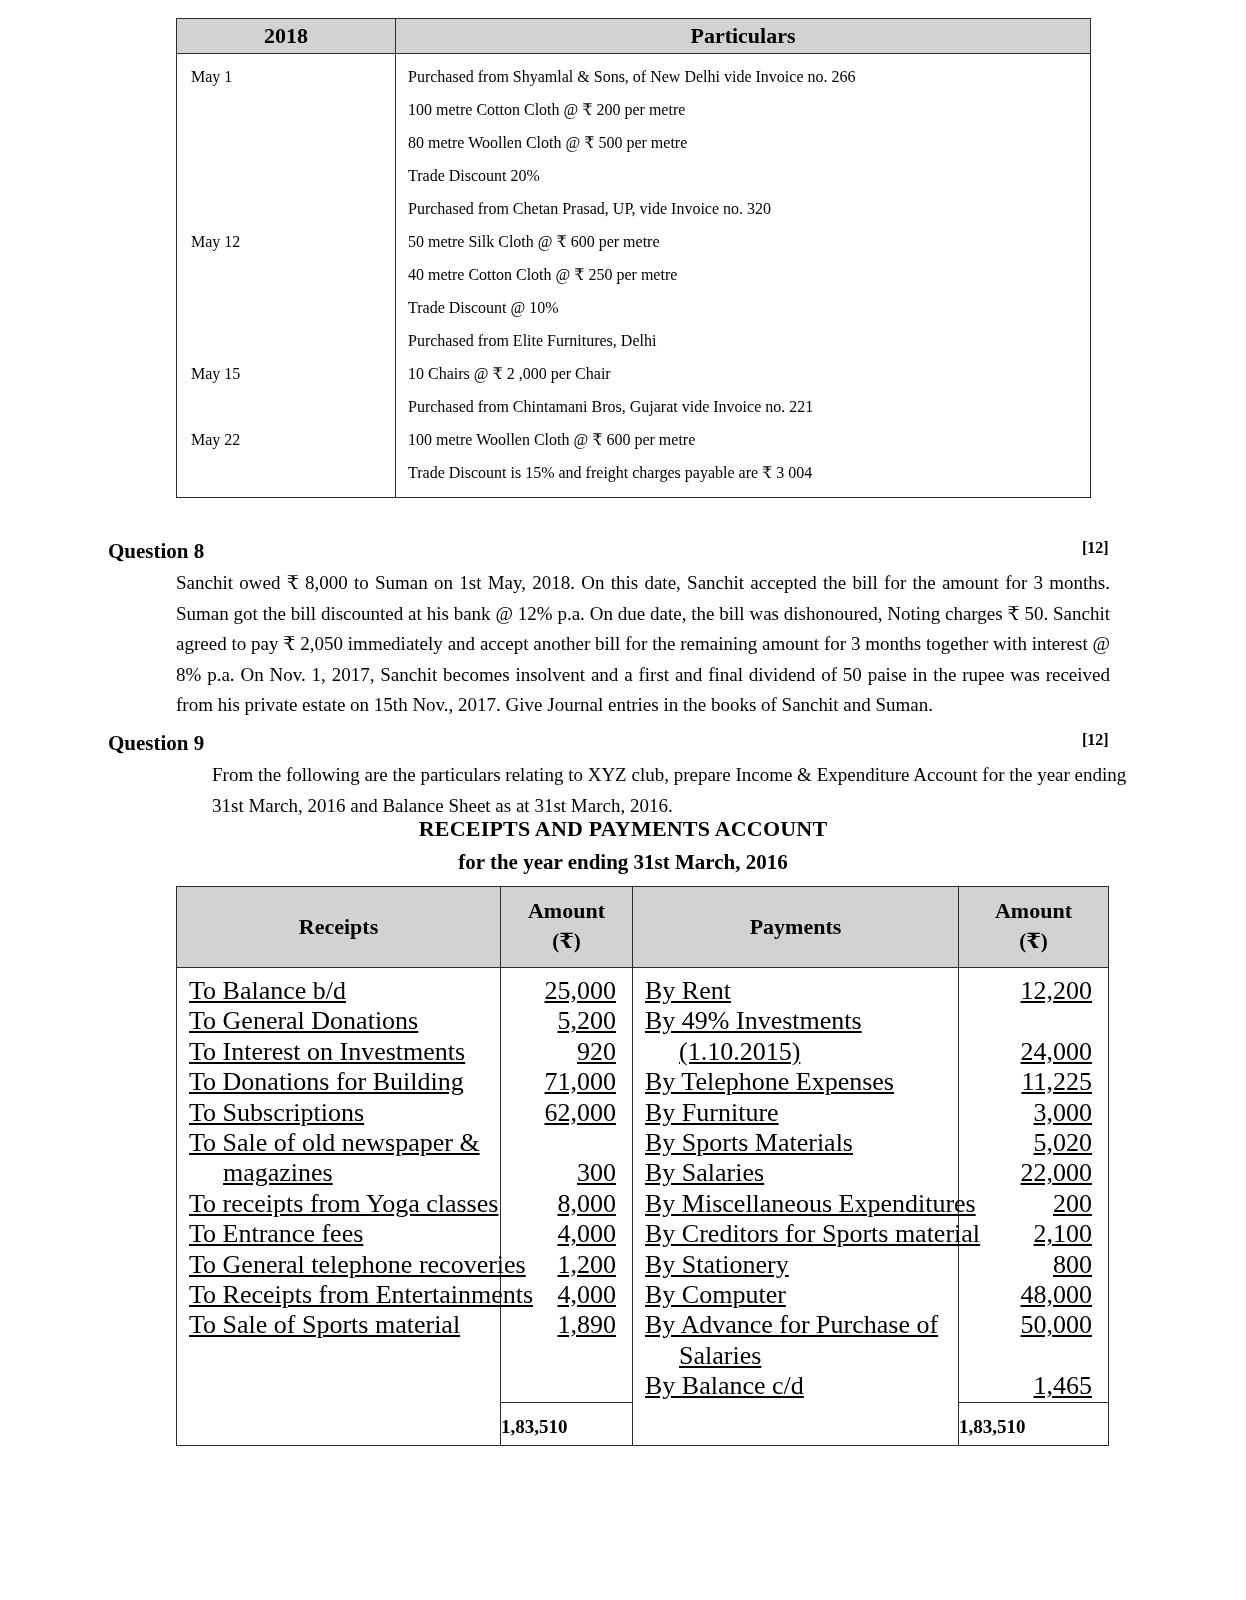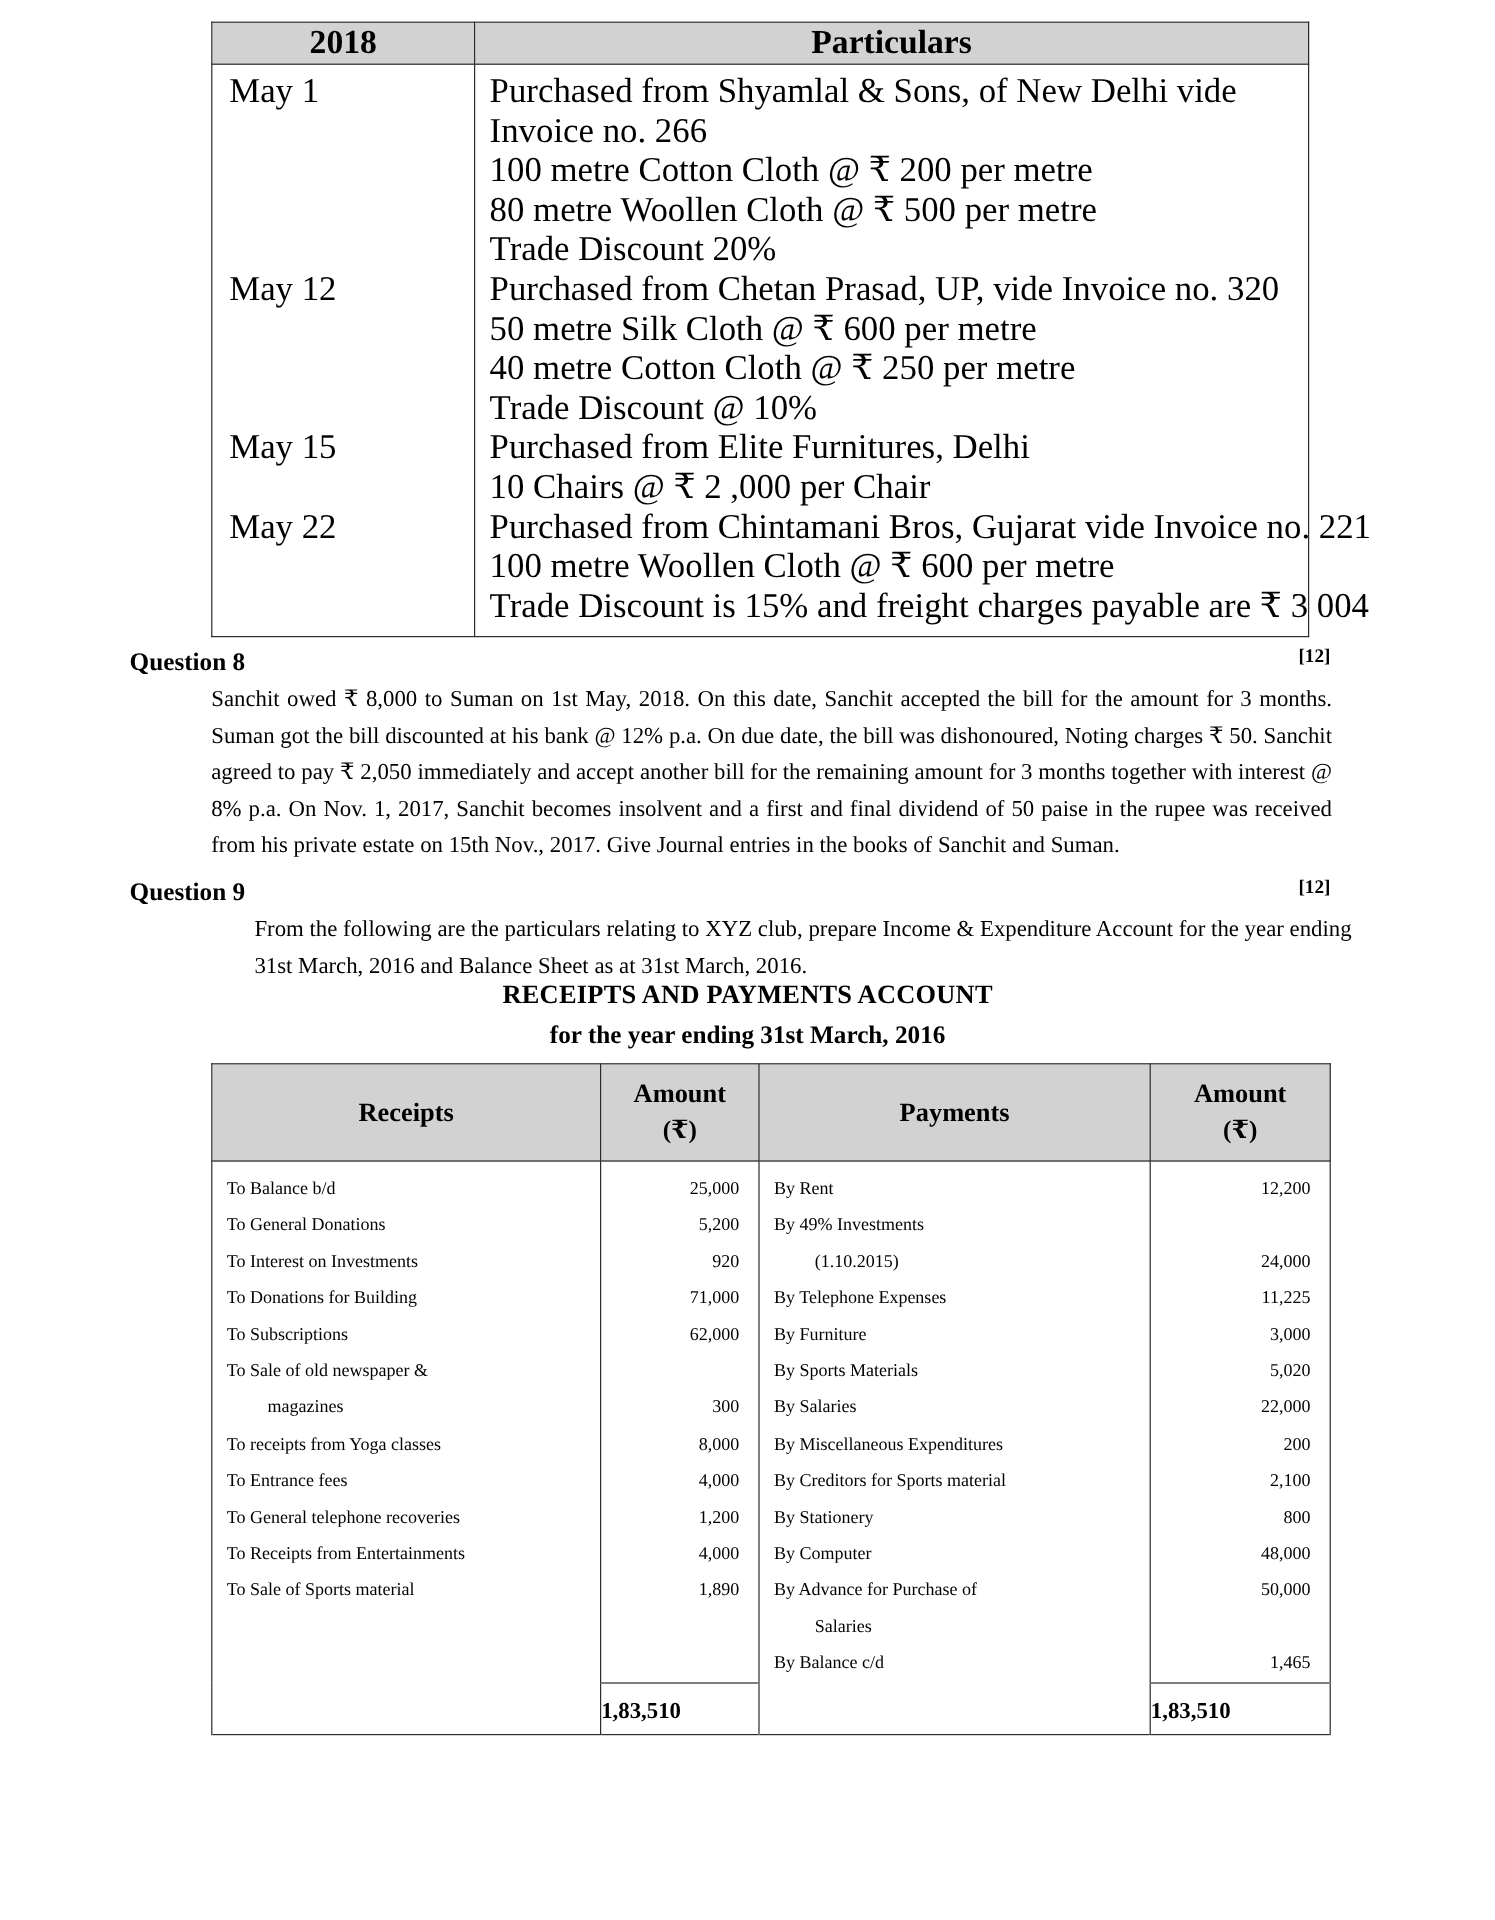--- a/index.html
+++ b/index.html
@@ -34,33 +34,33 @@
   }
   .tbl1 td, .tbl1 th {
     border: 1.5px solid #2b2b2b;
     padding: 0;
     vertical-align: top;
   }
   .tbl1 .hd {
     background: #d2d2d2;
     text-align: center;
     font-weight: bold;
-    font-size: 28px;
+    font-size: 22px;
     height: 34px;
     line-height: 34px;
     padding: 0;
   }
   .tbl1 .bodycell {
     padding: 6px 0 8px 0;
   }
   .tbl1 .datecol { width: 218px; }
   .tbl1 .partcol { width: 694px; }
 
   .line {
-    font-size: 29px;
+    font-size: 16px;
     line-height: 33px;
     white-space: nowrap;
   }
   .line.wrap { white-space: normal; }
   .datecol .line { padding-left: 14px; }
   .partcol .line { padding-left: 12px; }
 
   .spacer-l { line-height: 33px; font-size: 21.5px; }
 
   
@@ -131,23 +131,24 @@
     border-left: 1.5px solid #2b2b2b;
     border-right: 1.5px solid #2b2b2b;
     border-top: 1.5px solid #2b2b2b;
     vertical-align: top;
     padding: 8px 0 0 0;
     height: 418px;
   }
   .tbl2 .bodyc.amt { text-align: right; }
 
   .r {
-    font-size: 15px;
+    font-size: 26px;
     line-height: 30.4px;
     white-space: nowrap;
+    text-decoration: underline;
   }
   .bodyc.desc .r { padding-left: 12px; }
   .bodyc.amt  .r { padding-right: 16px; }
   .r.ind { padding-left: 46px !important; }
   .r.blank { color: transparent; }
 
   
   .tbl2 .tot {
     border-left: 1.5px solid #2b2b2b;
     border-right: 1.5px solid #2b2b2b;

